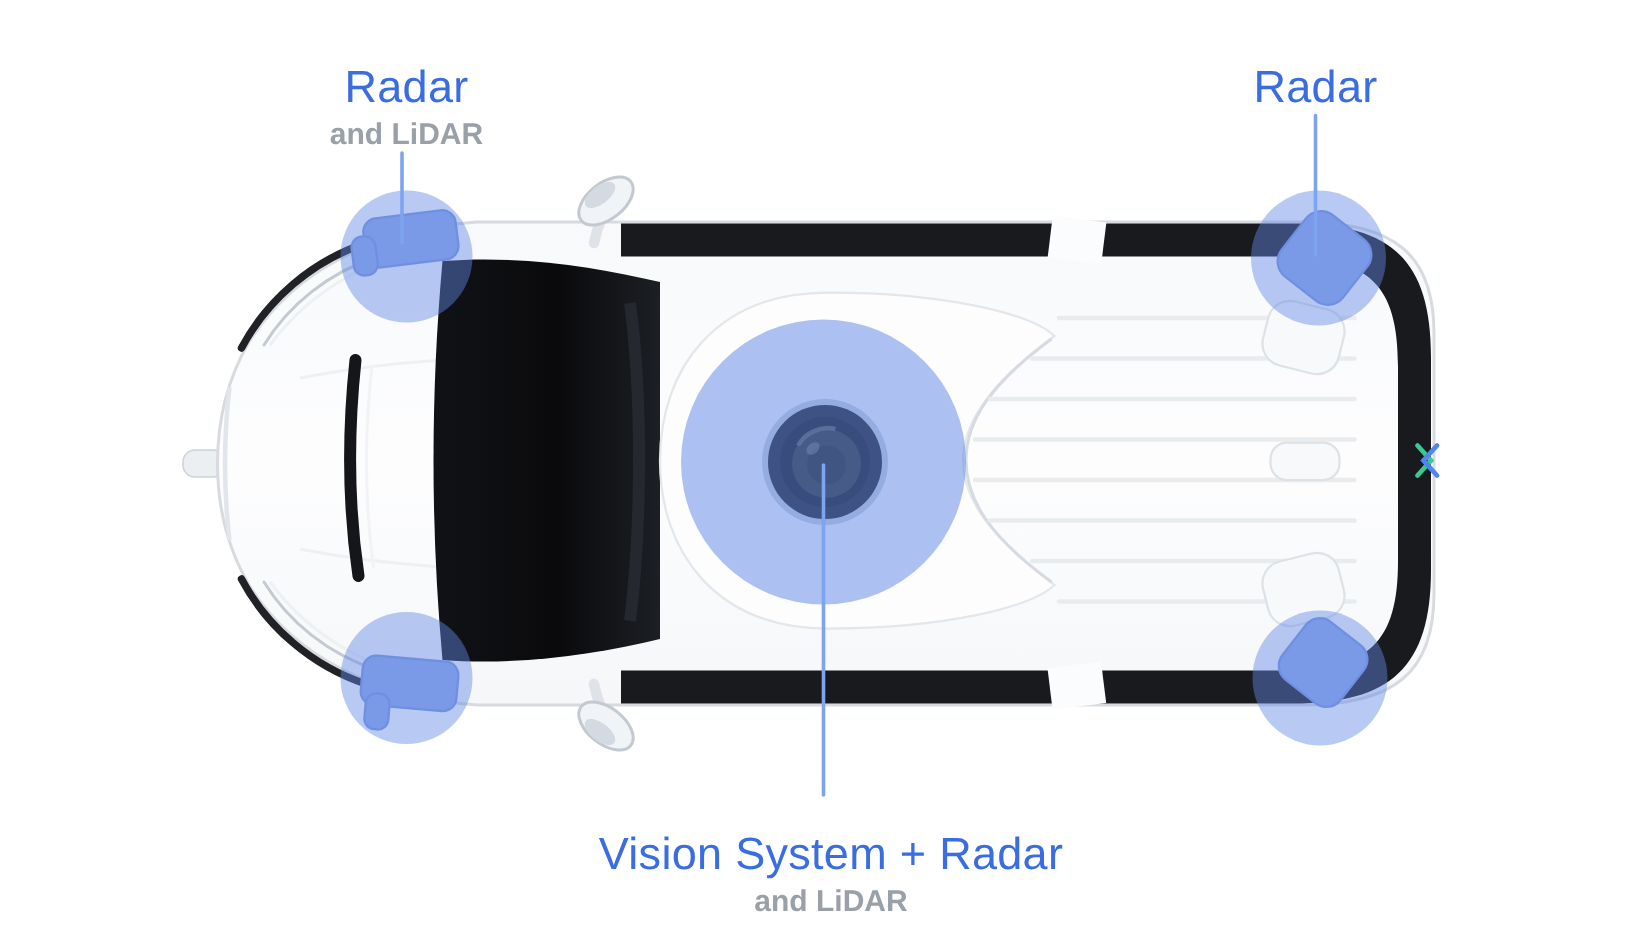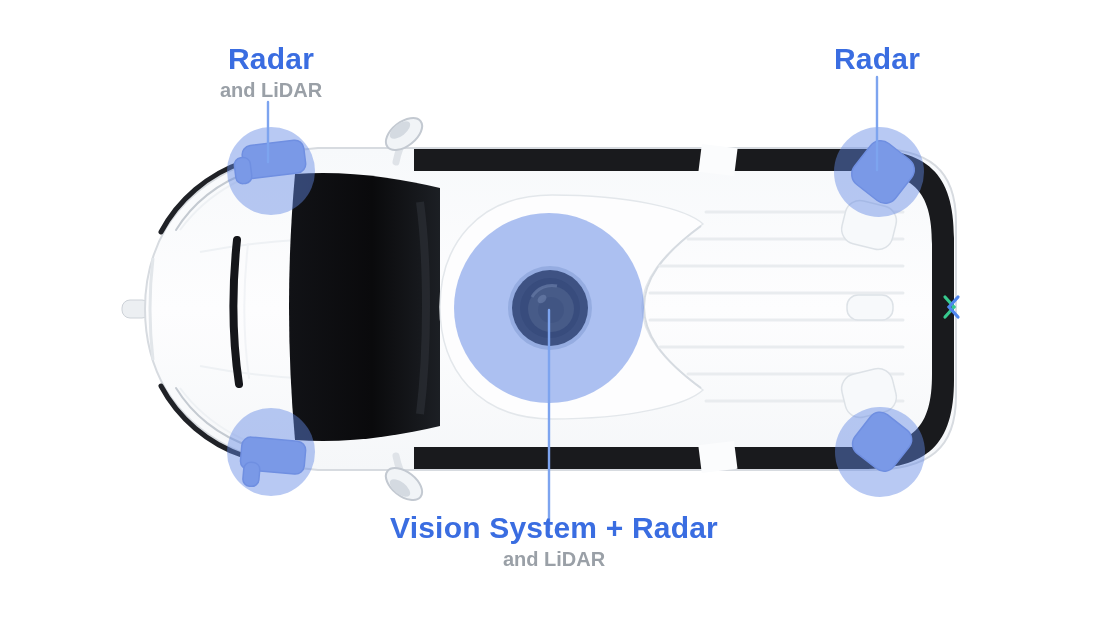--- a/index.html
+++ b/index.html
@@ -3,30 +3,30 @@
 <meta charset="utf-8">
 <style>
   html,body{margin:0;padding:0;background:#ffffff;}
   .stage{
     position:relative;width:1100px;height:618px;background:var(--bg,#fff);
     font-family:"Liberation Sans",sans-serif;overflow:hidden;
   }
   .vehicle-svg{position:absolute;left:0;top:0;width:1100px;height:618px;display:block;}
   .callout{position:absolute;text-align:center;pointer-events:none;}
   .callout .label{
-    font-size:30px;font-weight:700;letter-spacing:.2px;line-height:1.05;
+    font-size:30px;font-weight:400;letter-spacing:.2px;line-height:1.05;
     color:var(--accent-blue,#3a6de1);
   }
   .callout .sublabel{
     font-size:20px;font-weight:700;margin-top:5px;line-height:1.05;
     color:var(--muted-gray,#9aa0a7);
   }
   .callout-top-left{left:141px;top:43px;width:260px;}
   .callout-top-right{left:747px;top:43px;width:260px;}
-  .callout-bottom{left:374px;top:512px;width:360px;}
+  .callout-bottom{left:374px;top:554px;width:360px;}
 </style>
 </head>
 <body>
 
 <div class="stage" style="--accent-blue: #3A6DE1; --muted-gray: #9AA0A7; --bg: #FFFFFF;">
 
   <svg class="vehicle-svg" viewBox="0 0 1100 618" aria-hidden="true">
     <defs>
       <linearGradient id="glassGrad" x1="0" y1="0" x2="1" y2="0">
         <stop offset="0" stop-color="#111216"></stop>

